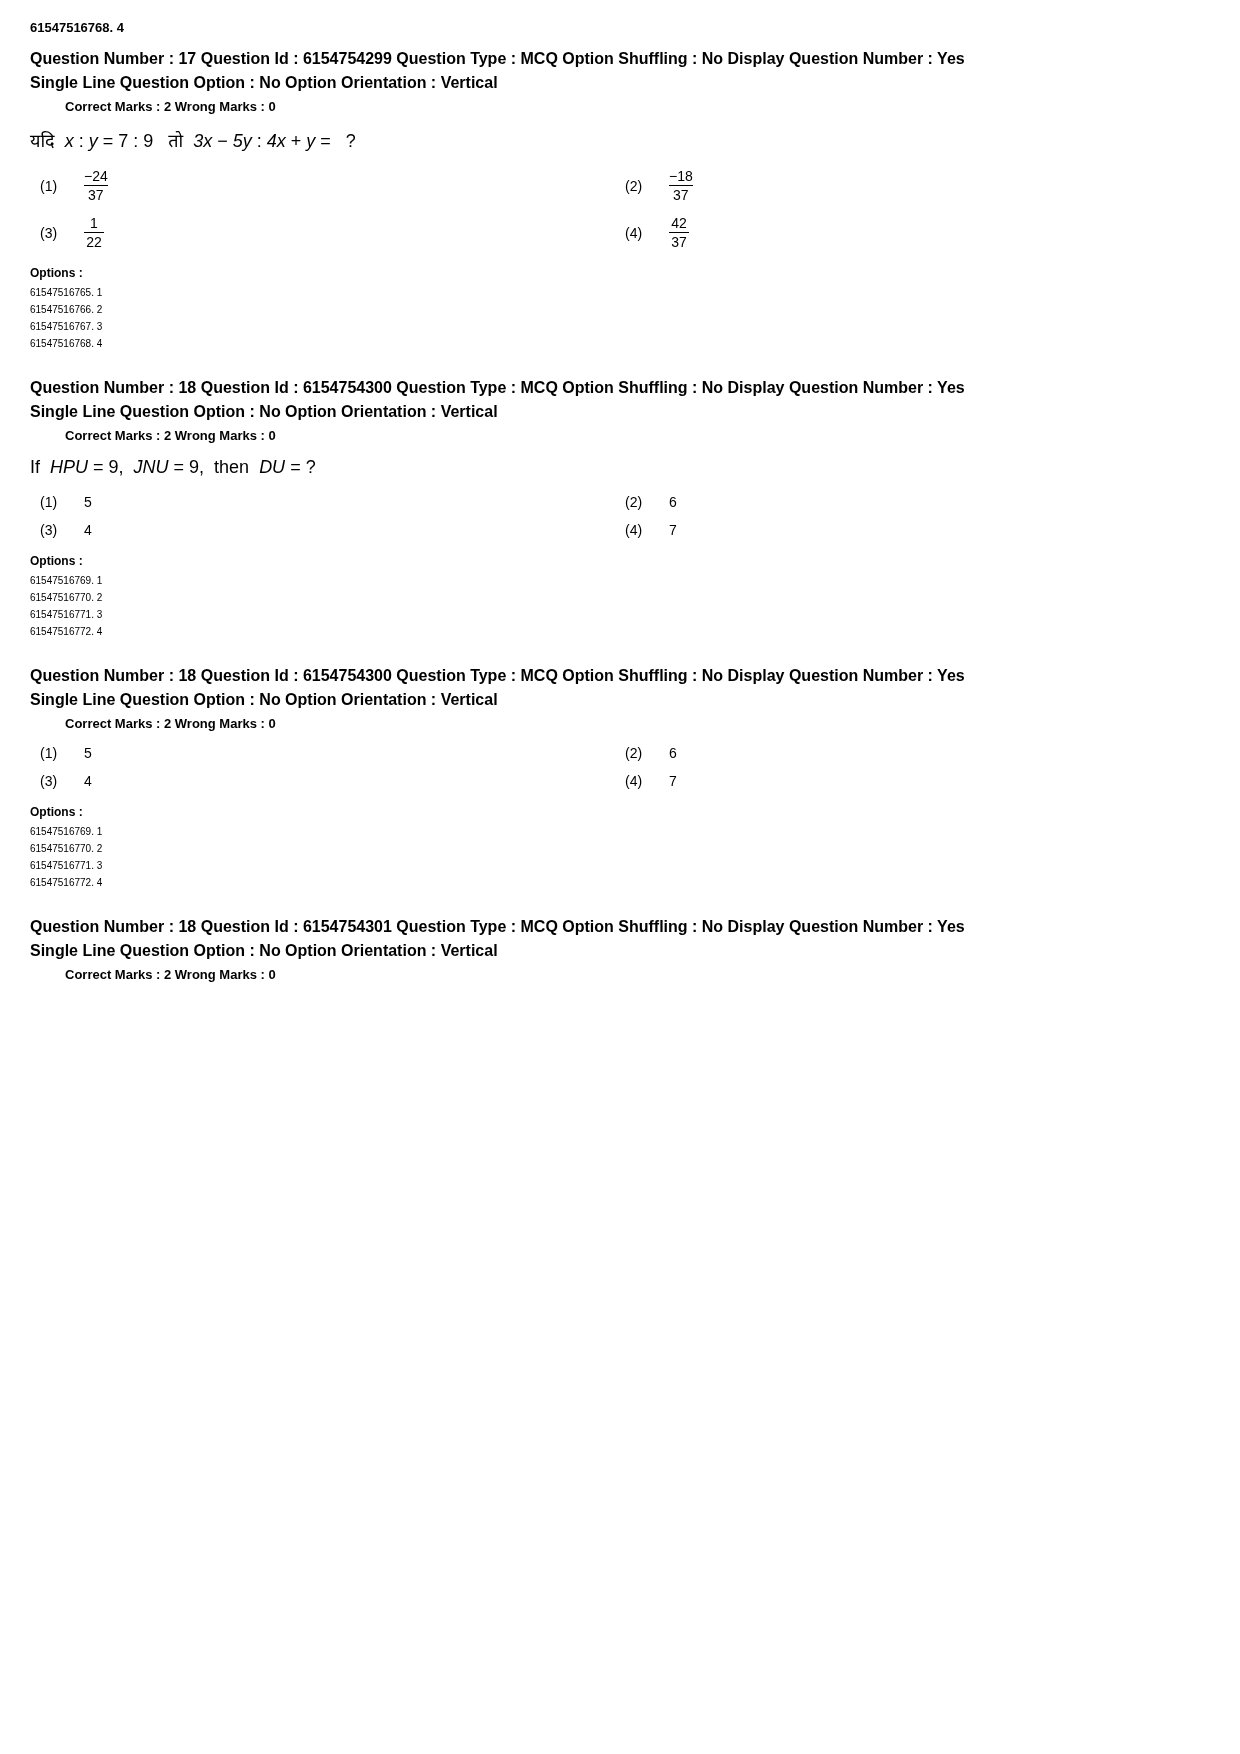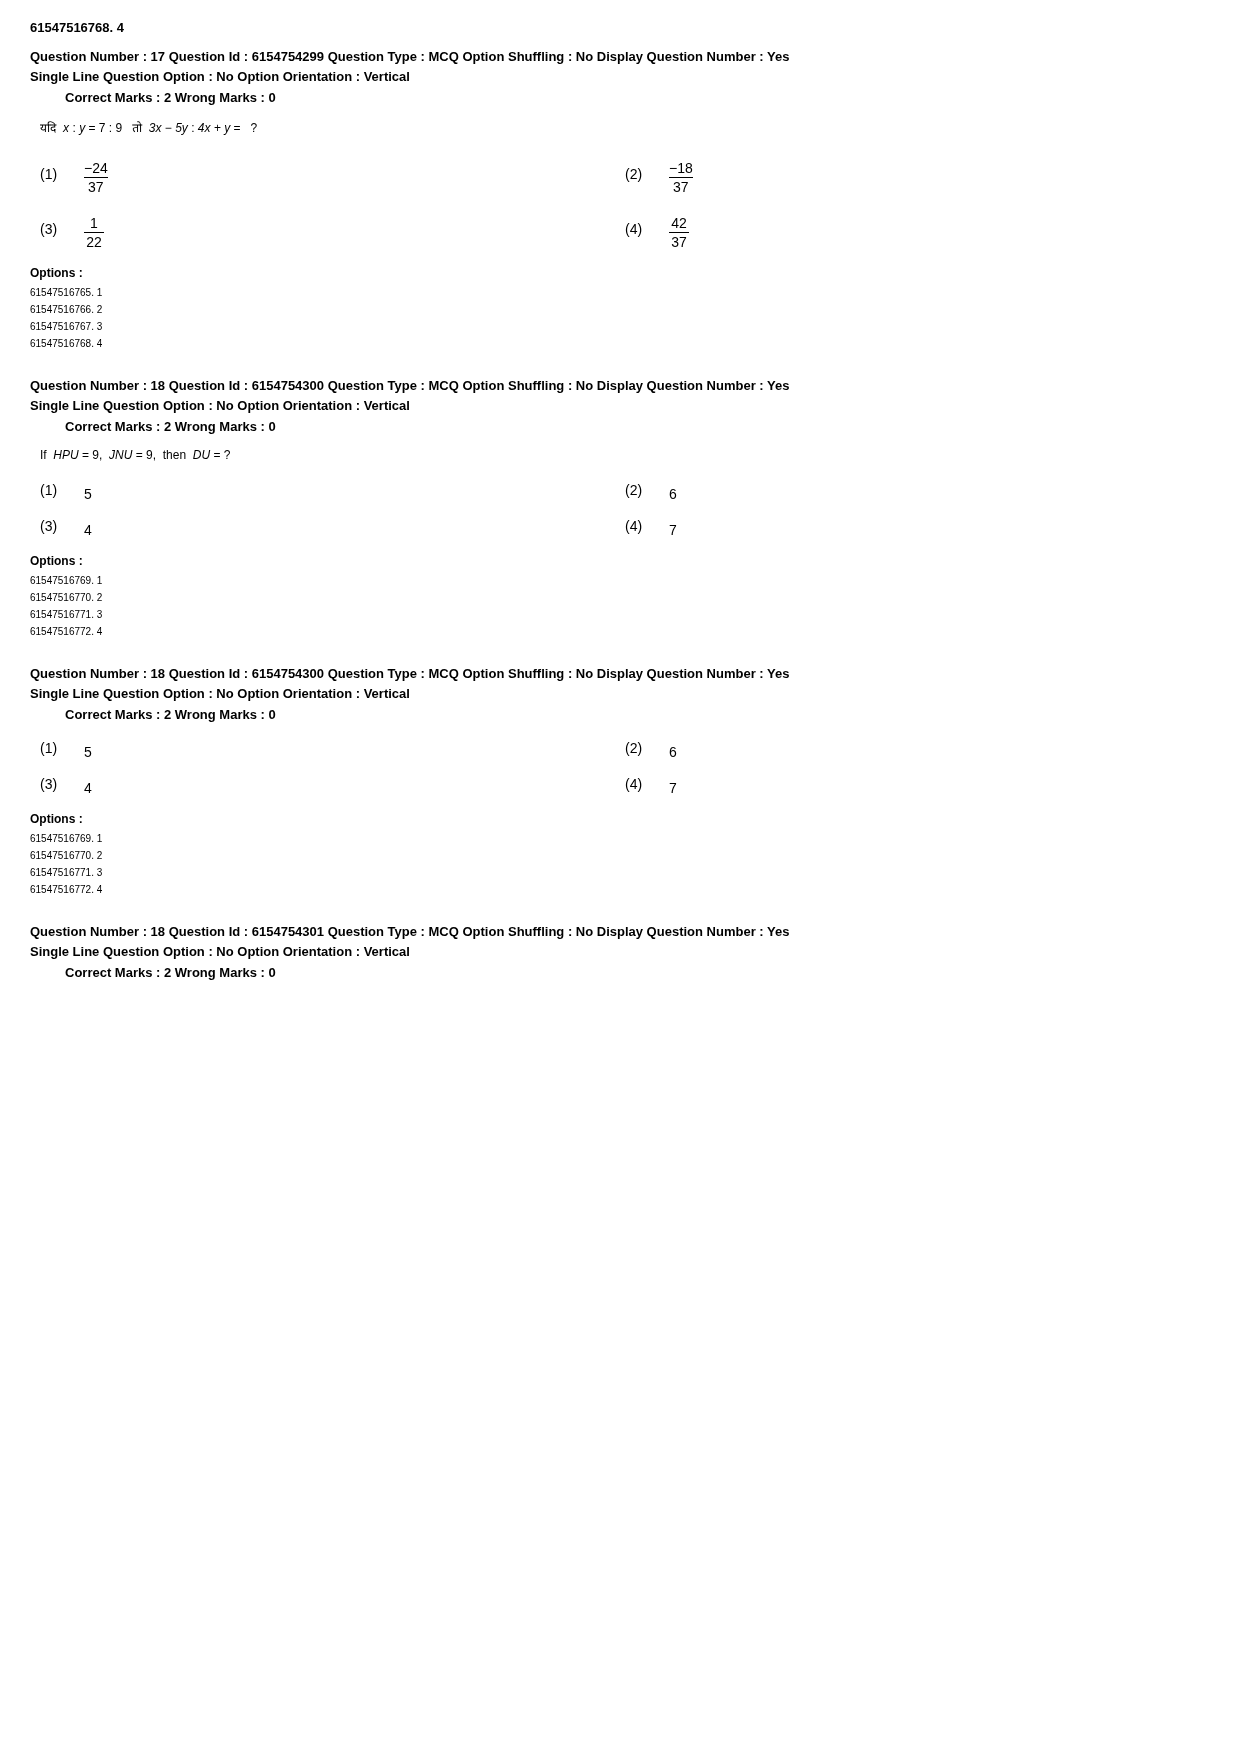--- a/index.html
+++ b/index.html
@@ -14,56 +14,55 @@
     }
     .header-id {
       font-size: 13px;
       font-weight: bold;
       margin-bottom: 12px;
     }
     .question-block {
       margin-bottom: 24px;
     }
     .question-meta {
-      font-size: 13px;
+      font-size: 16px;
       font-weight: bold;
       line-height: 1.5;
       margin-bottom: 4px;
     }
     .marks-line {
       font-size: 13px;
       font-weight: bold;
       margin-bottom: 14px;
       margin-left: 35px;
     }
     .question-text {
-      font-size: 12px;
+      font-size: 18px;
       margin-bottom: 16px;
-      margin-left: 10px;
+      margin-left: 0;
     }
     .options-grid {
       display: grid;
       grid-template-columns: 1fr 1fr;
       gap: 12px 0;
       margin-left: 10px;
       margin-bottom: 16px;
     }
     .option-item {
       display: flex;
       align-items: center;
       gap: 20px;
       font-size: 14px;
     }
     .option-num {
       font-size: 14px;
       min-width: 24px;
     }
     .option-val {
       font-size: 14px;
-      margin-top: 8px;
     }
     .fraction {
       display: inline-flex;
       flex-direction: column;
       align-items: center;
       font-size: 14px;
       vertical-align: middle;
     }
     .fraction .numer {
       border-bottom: 1.5px solid #000;

